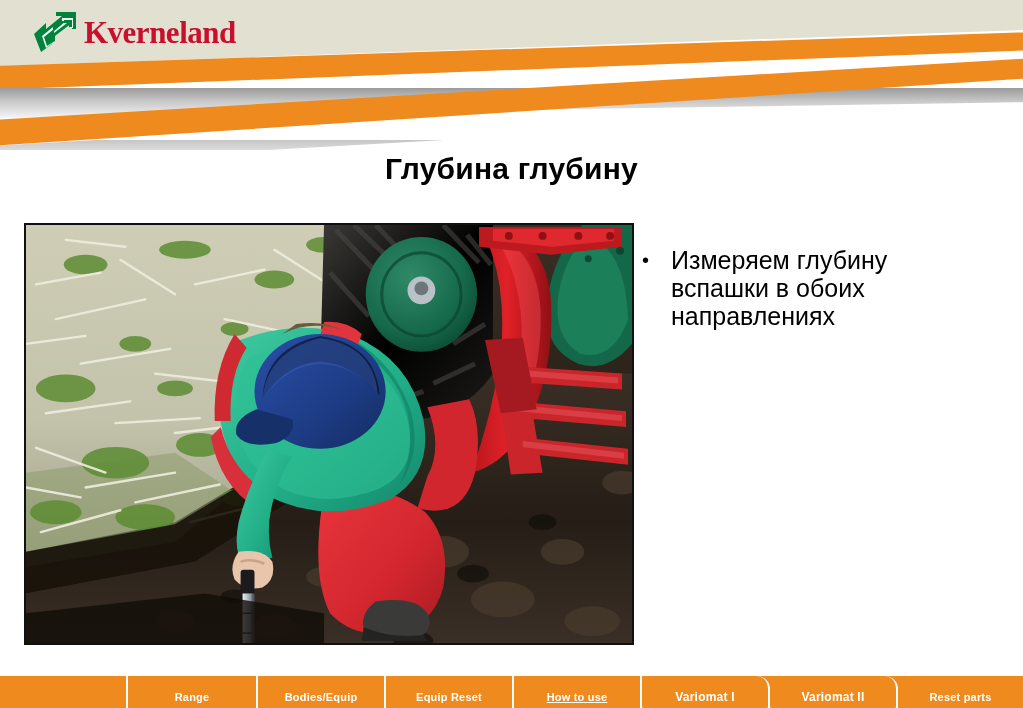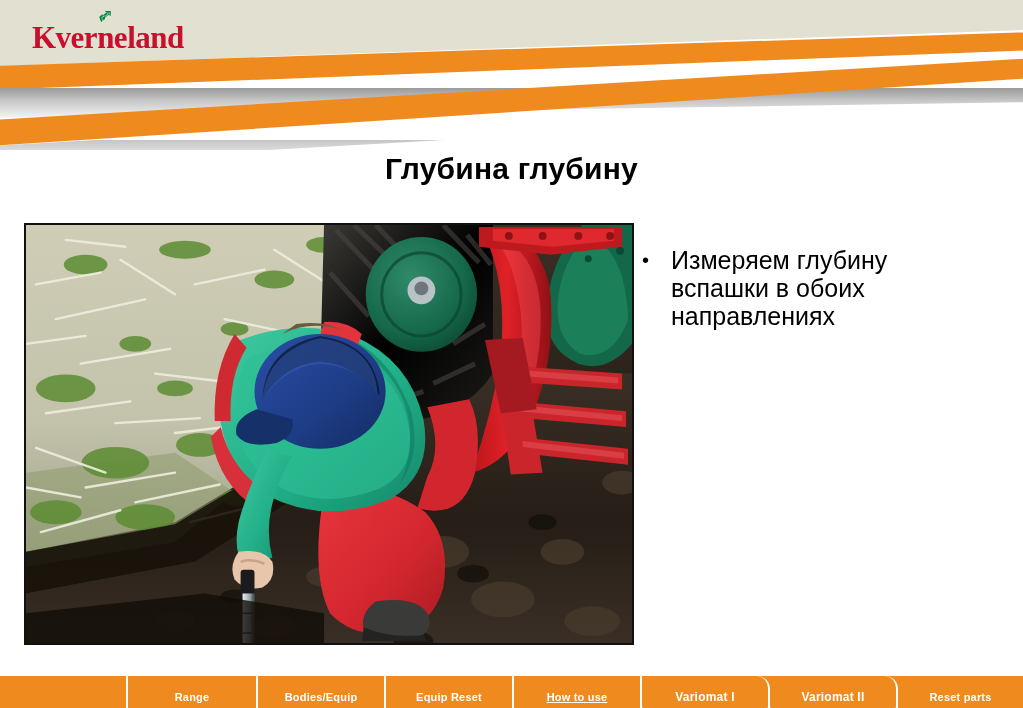--- a/index.html
+++ b/index.html
@@ -61,21 +61,20 @@
   }
 
   
   .logo {
     position: absolute;
     left: 32px; top: 11px;
     display: flex;
     align-items: center;
     height: 42px;
     z-index: 5;
-    flex-direction: column;
   }
   .logo-mark {
     width: 46px;
     height: 40px;
     display: block;
     margin-right: 6px;
   }
   .logo-word {
     font-family: "Liberation Serif", serif;
     font-weight: bold;

